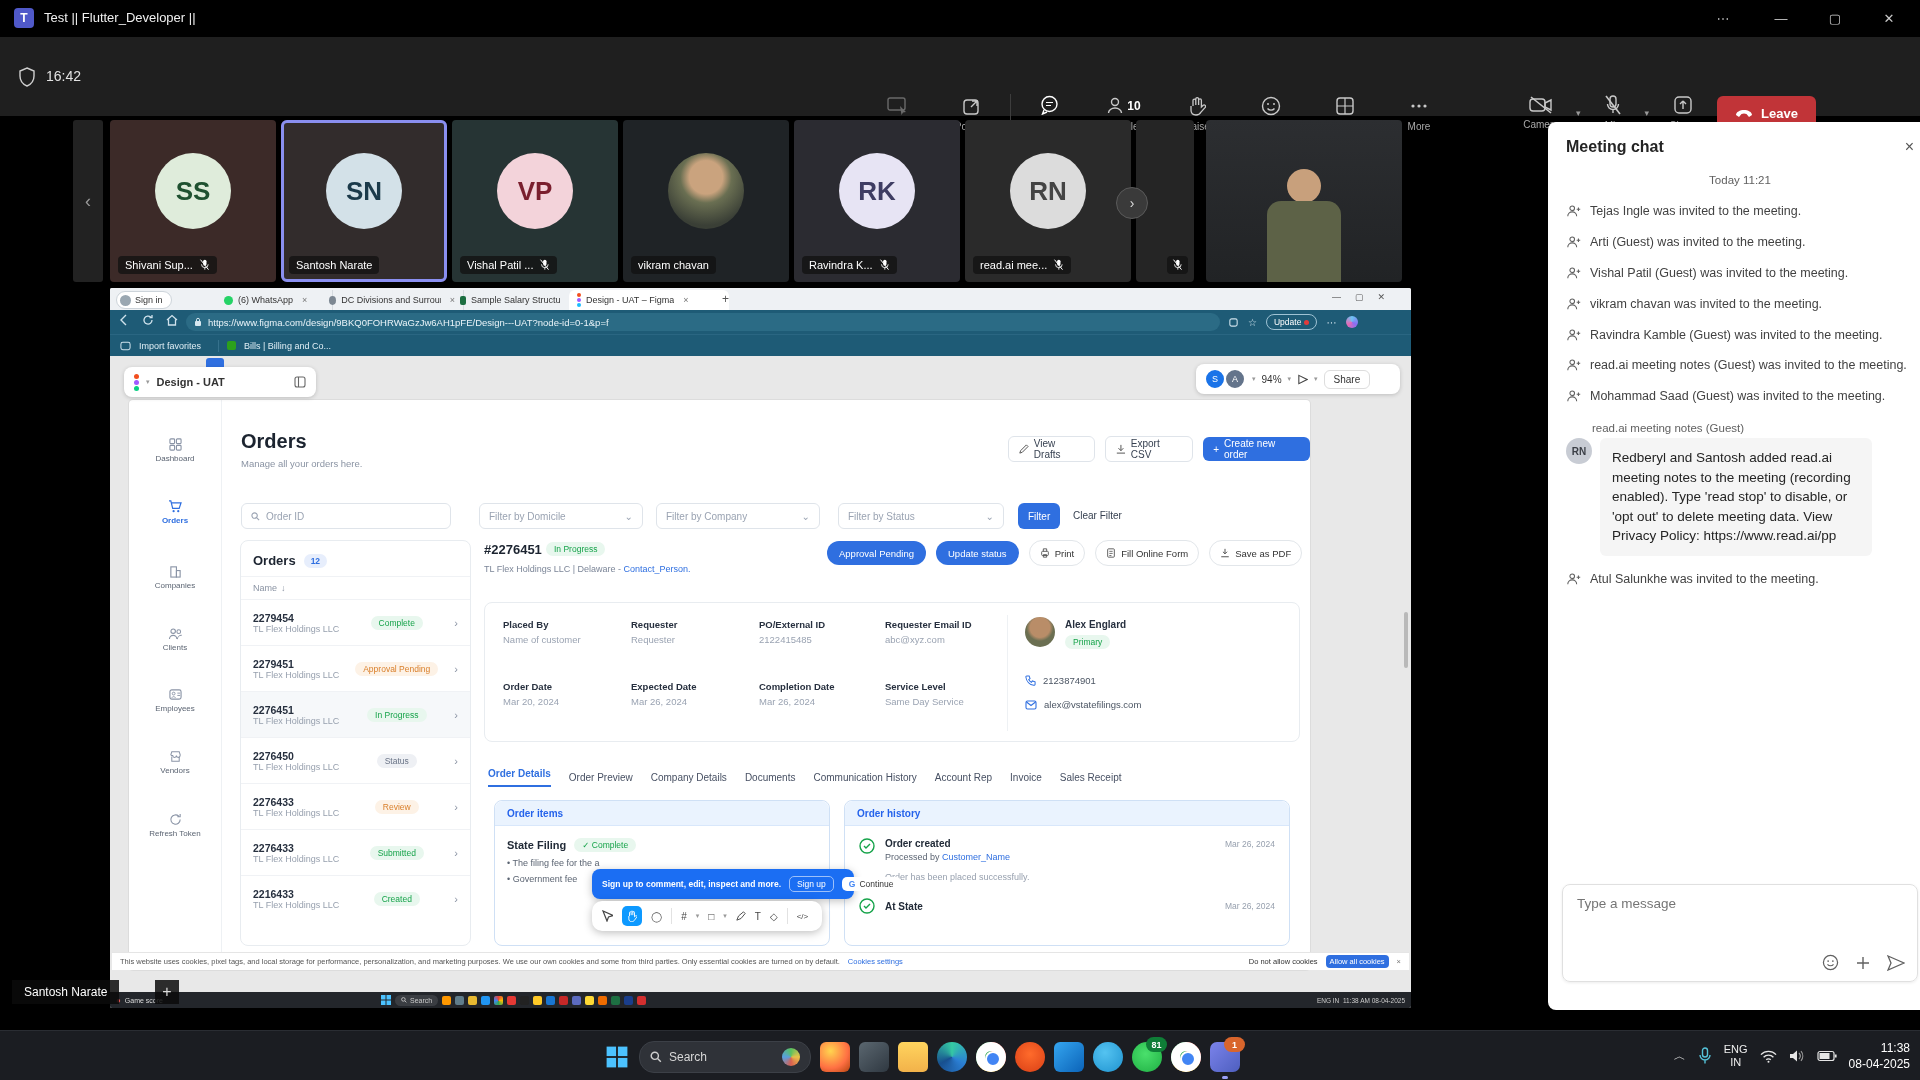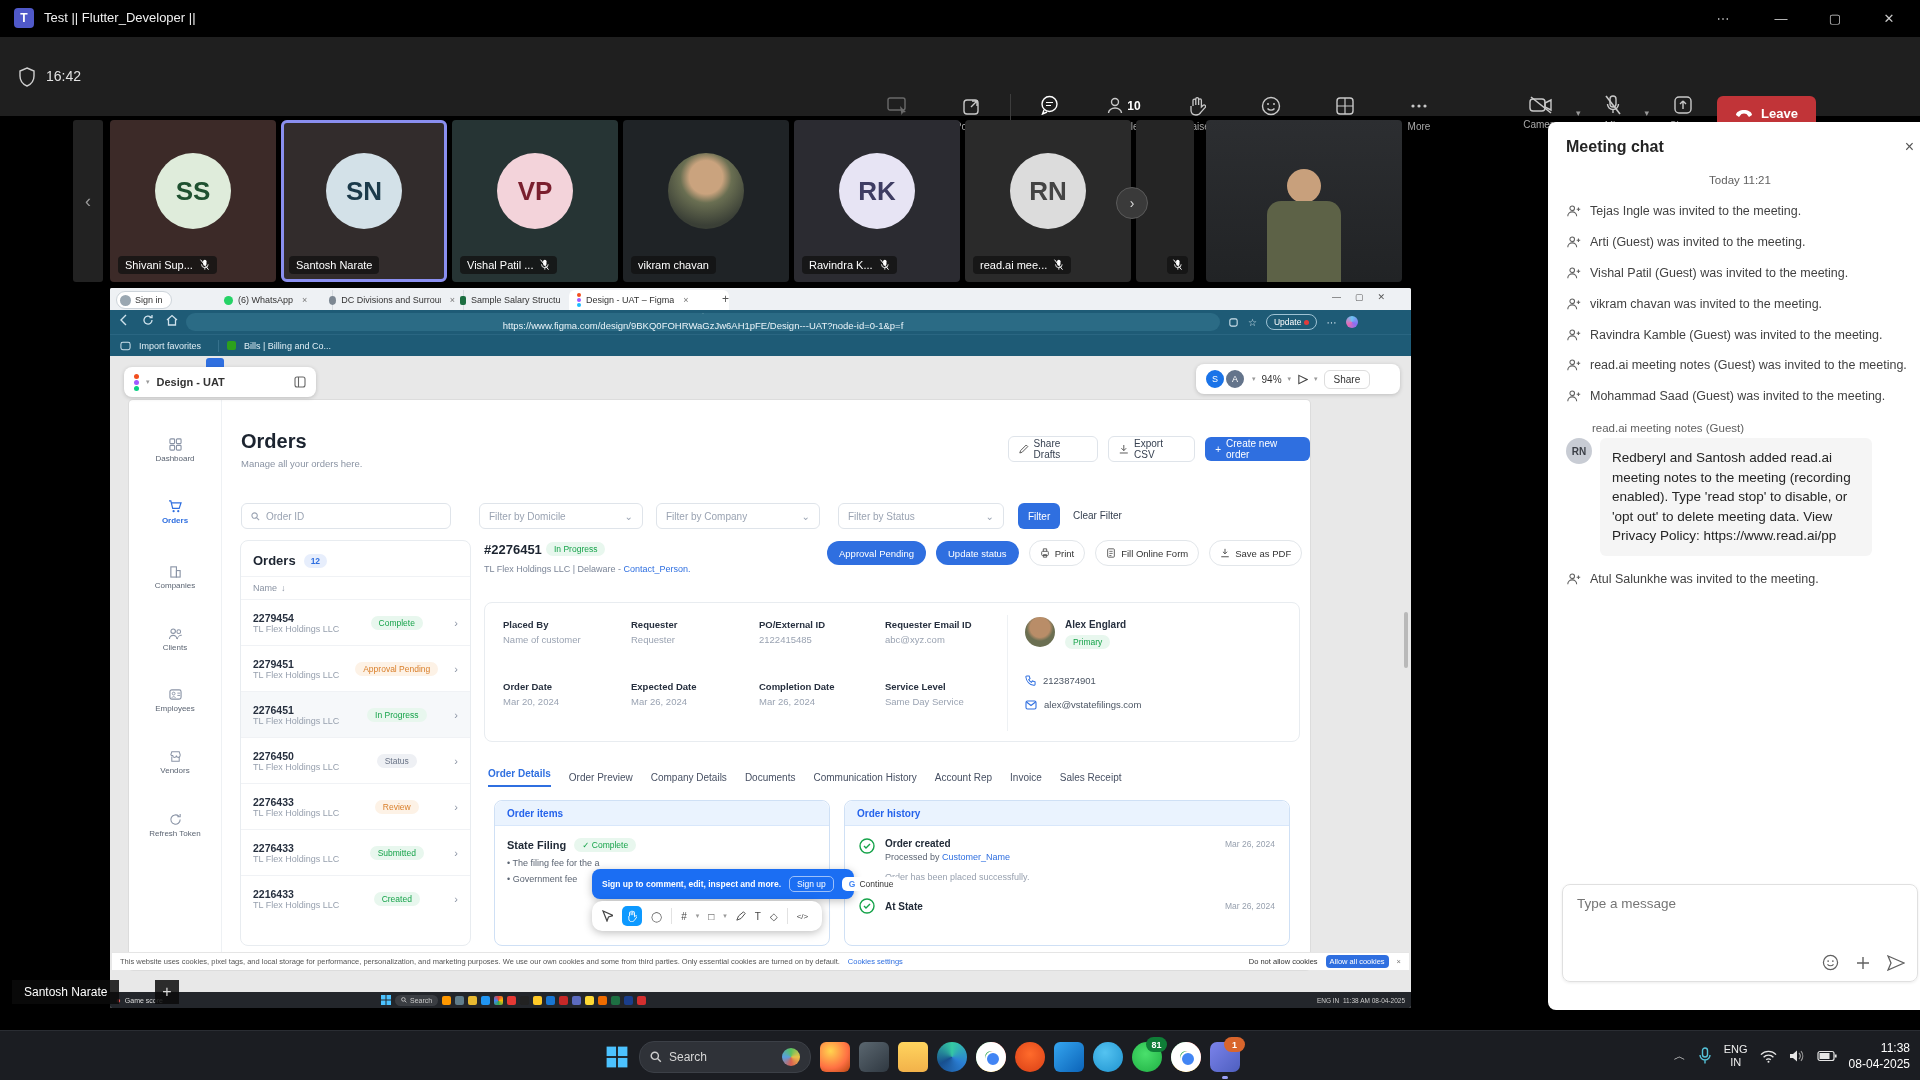--- a/index.html
+++ b/index.html
@@ -38,21 +38,21 @@
 
   
   .share{left:110px;top:288px;width:1301px;height:720px;background:#e8e8e8;overflow:hidden;border-radius:2px;}
   .btabs{left:0;top:0;width:1301px;height:22px;background:#eef1f4;}
   .btab{top:2px;height:20px;font-size:9px;color:#333;display:flex;align-items:center;gap:5px;padding:0 8px;border-right:1px solid #d6dbe0;}
   .btab .x{color:#777;margin-left:4px;}
   .btab.active{background:#fff;border-radius:6px 6px 0 0;border-right:none;}
   .favdot{width:9px;height:9px;border-radius:50%;}
   .urlbar{left:0;top:22px;width:1301px;height:24px;background:#1e5b76;color:#dfeef5;}
   .urlpill{position:absolute;left:76px;top:3px;width:1034px;height:18px;background:#2b6b85;border-radius:9px;color:#eaf4f9;
-    font-size:9.5px;display:flex;align-items:center;gap:6px;padding:0 8px;box-sizing:border-box;white-space:nowrap;overflow:hidden;flex-direction:column;}
+    font-size:9.5px;display:flex;align-items:center;gap:6px;padding:0 8px;box-sizing:border-box;white-space:nowrap;overflow:hidden;}
   .favbar{left:0;top:46px;width:1301px;height:22px;background:#1e5b76;border-top:1px solid #2a6682;color:#dfeef5;font-size:9px;display:flex;align-items:center;gap:8px;padding:0 10px;box-sizing:border-box;}
   .canvas{left:0;top:68px;width:1301px;height:636px;background:#e8e8e8;}
 
   
   .fpill{background:#fff;border-radius:8px;box-shadow:0 1px 4px rgba(0,0,0,.18);display:flex;align-items:center;}
   .favat{width:18px;height:18px;border-radius:50%;color:#fff;font-size:9px;display:flex;align-items:center;justify-content:center;border:2px solid #fff;}
 
   
   .page{left:19px;top:112px;width:1181px;height:570px;background:#fff;border-radius:4px;box-shadow:0 0 0 1px #dcdcdc;}
   .side-item{width:92px;display:flex;flex-direction:column;align-items:center;gap:3px;color:#5b6472;font-size:8px;}
@@ -441,21 +441,21 @@
       </div>
     </div>
 
     <div class="ab" style="left:112px;top:30px;font-size:20px;font-weight:bold;color:#1c2430">Orders</div>
     <div class="ab" style="left:112px;top:58px;font-size:9.5px;color:#8a93a3">Manage all your orders here.</div>
     <div class="ab flex" style="left:879px;top:36px;gap:10px">
       <div class="btn-ol">
         <svg width="10" height="10" viewBox="0 0 12 12">
             <path d="M1 11l1-3 7-7 2 2-7 7z" fill="none" stroke="#555" stroke-width="1.2"></path>
           </svg>
-        <span>Share Drafts</span>
+        <span>View Drafts</span>
       </div>
       <div class="btn-ol">
         <svg width="10" height="10" viewBox="0 0 12 12">
             <path d="M6 1v7m0 0L3 5m3 3l3-3M1 11h10" fill="none" stroke="#555" stroke-width="1.2"></path>
           </svg>
         <span>Export CSV</span>
       </div>
       <div class="btn-blue">
         <span>+</span>
         <span>Create new order</span>

